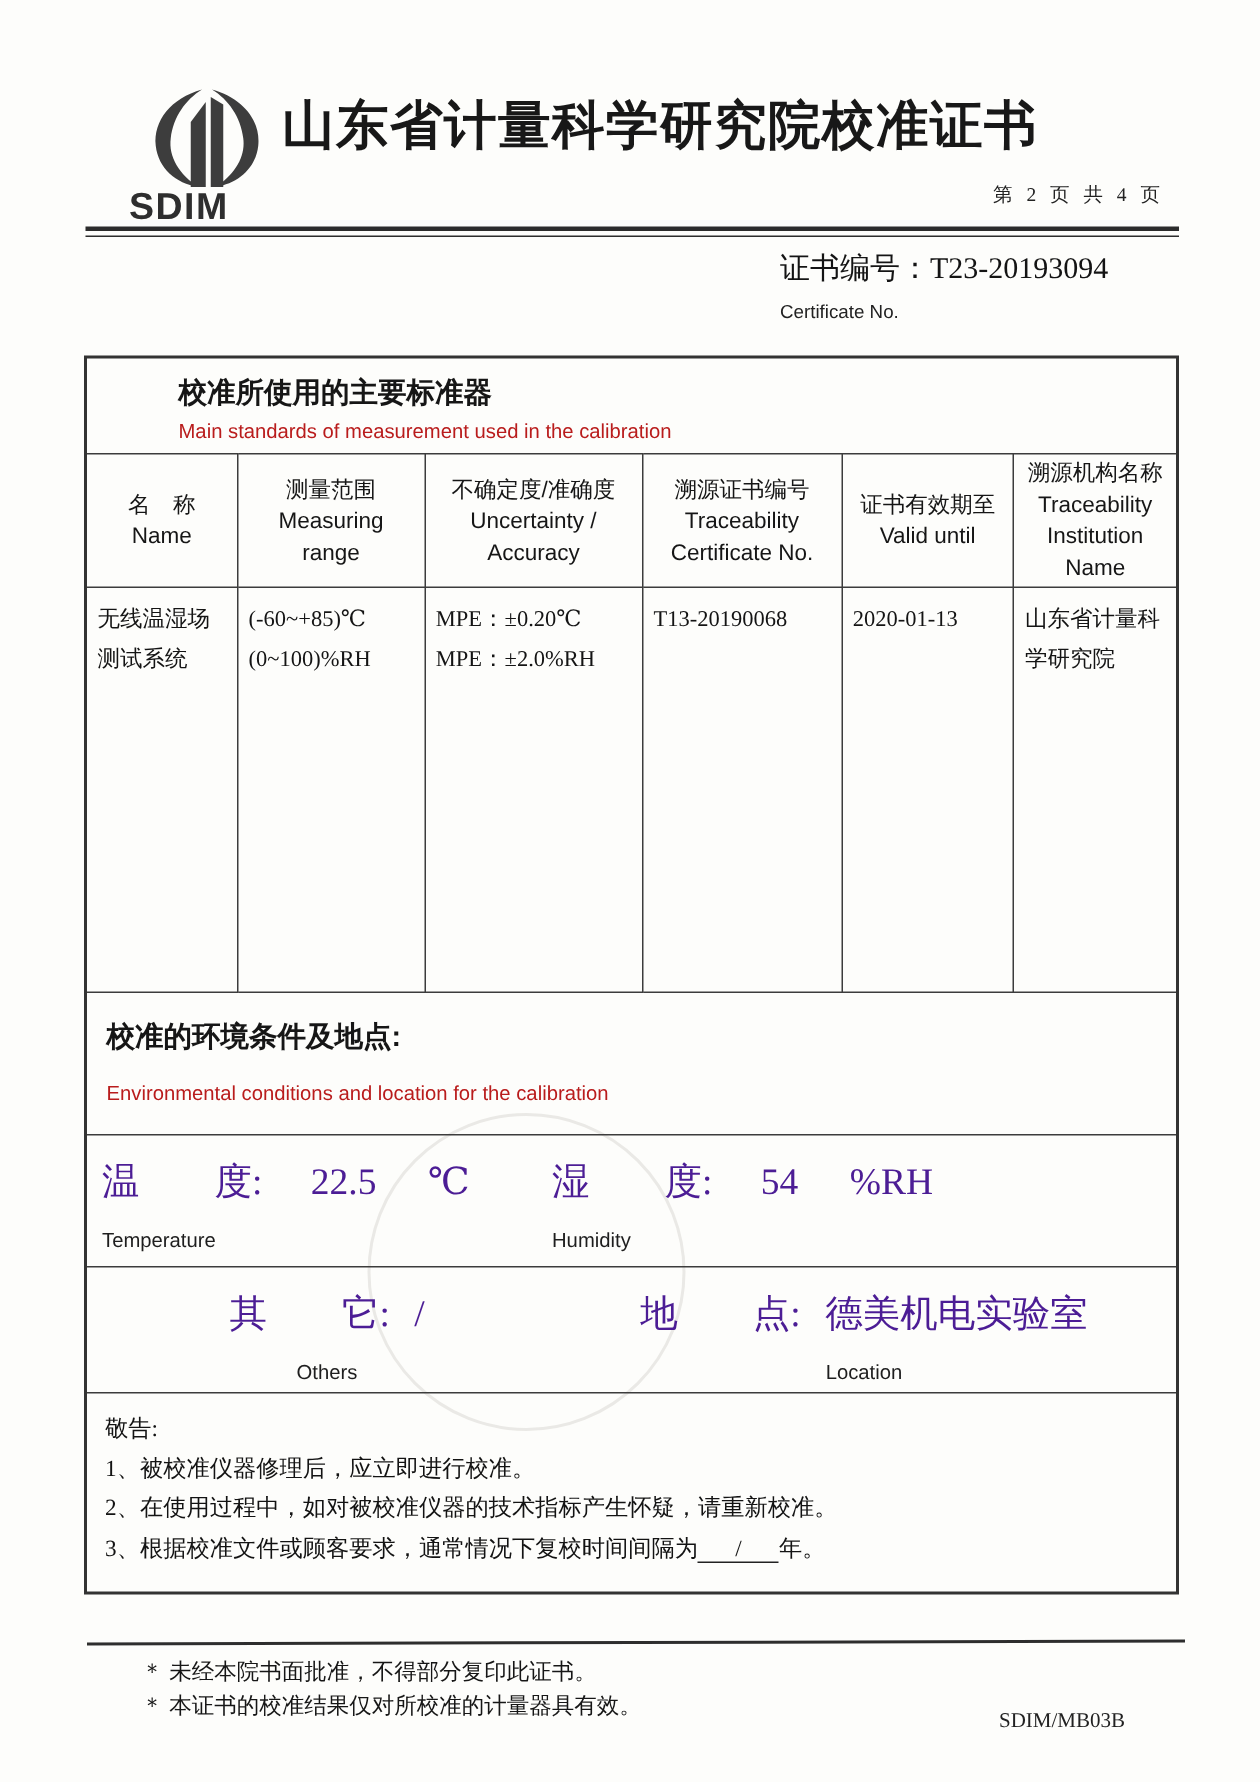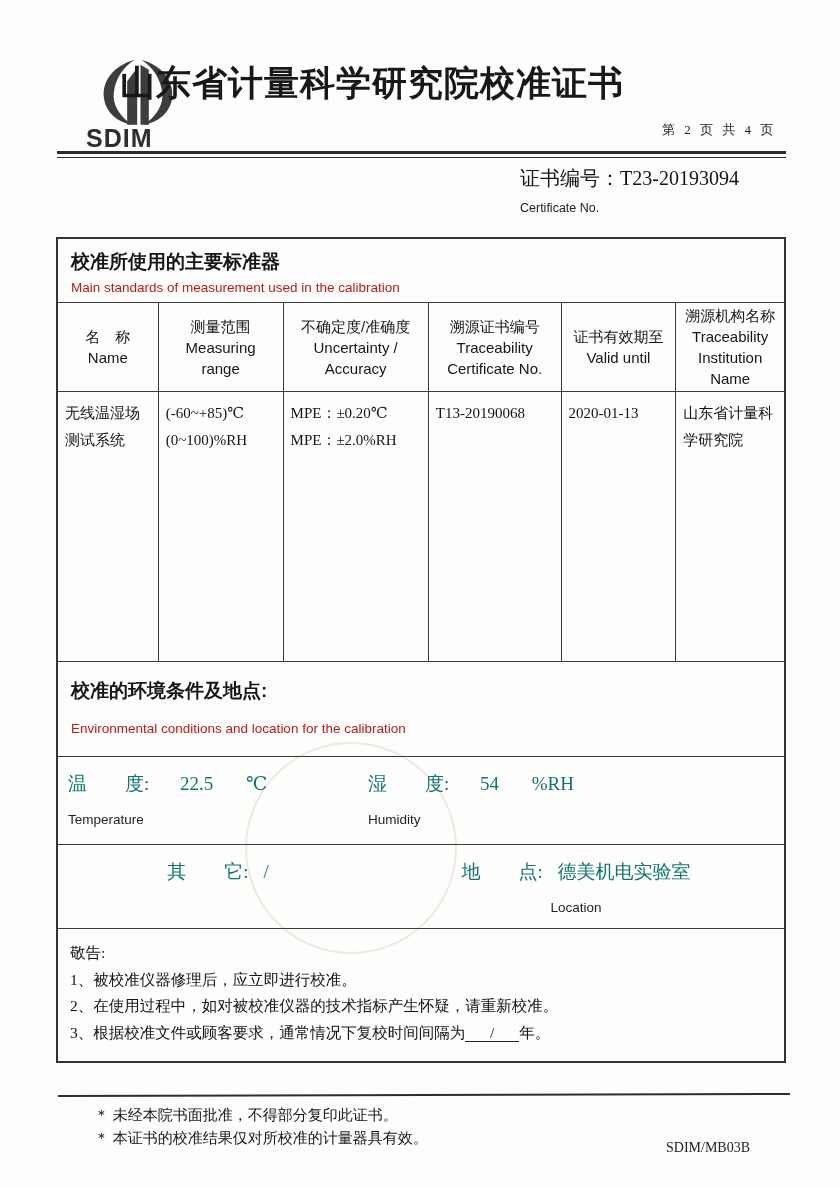--- a/index.html
+++ b/index.html
@@ -9,38 +9,38 @@
     background:#fdfdfb; color:#1c1c1c; overflow:hidden;
     font-family:"Liberation Serif","DejaVu Serif",serif;
   }
   .pre { white-space:pre-line; }
 
   
   .logo { position:absolute; left:86px; top:58px; width:104px; text-align:left; }
   .logo svg { display:block; margin:0 auto; }
   .logo-text { font-family:"Liberation Sans","DejaVu Sans",sans-serif;
     font-weight:700; font-size:25px; letter-spacing:1px; color:#2e2e2e; margin-top:-4px; }
-  .title-wrap { position:absolute; left:120px; top:60px; width:620px; }
+  .title-wrap { position:absolute; left:130px; top:60px; width:620px; text-align:center; }
   .title-zh { font-size:35px; font-weight:700; letter-spacing:1px; color:#181818; }
   .title-en { font-family:"Liberation Sans","DejaVu Sans",sans-serif;
     font-size:22px; font-weight:700; letter-spacing:.5px; margin-top:10px; color:#1d1d1d; }
   .page-info { position:absolute; left:662px; top:121px; font-size:13px; letter-spacing:3px; color:#222; }
   .rule-thick { position:absolute; left:57px; top:151px; width:729px; height:3px; background:#2c2c2c; }
   .rule-thin  { position:absolute; left:57px; top:157px; width:729px; height:1px; background:#2c2c2c; }
 
   
   .cert-no { position:absolute; left:520px; top:165px; }
   .cert-line { font-size:20px; color:#141414; }
   .cert-en { font-family:"Liberation Sans","DejaVu Sans",sans-serif;
     font-size:12.5px; color:#222; margin-top:9px; }
 
   
   .main-box { position:absolute; left:56px; top:237px; width:730px; height:826px;
     border:2px solid #333; display:flex; flex-direction:column; }
-  .sec-head { padding:10px 1px 0 13px; }
+  .sec-head { padding:10px 1px 0 13px;margin-left:48px; }
   .sec-title-zh { font-family:"Liberation Sans","DejaVu Sans",sans-serif;
     font-size:19px; font-weight:700; color:#161616; }
   .sec-title-en { font-family:"Liberation Sans","DejaVu Sans",sans-serif;
     font-size:13.5px; color:#b91c1c; margin-top:5px; }
   .sec1 { height:63px; }
 
   table { border-collapse:collapse; table-layout:fixed; width:100%; }
   th, td { border:1.6px solid #3c3c3c; }
   th:first-child, td:first-child { border-left:none; }
   th:last-child,  td:last-child  { border-right:none; }
@@ -52,21 +52,21 @@
   td { vertical-align:top; text-align:left; font-size:15px; line-height:1.8;
     padding:8px 7px; color:#141414; }
 
   .env-title { height:95px; border-bottom:1.6px solid #3c3c3c; padding:16px 13px 0 13px; }
   .env-title .sec-title-en { margin-top:17px; }
   .env-row { display:flex; border-bottom:1.6px solid #3c3c3c; padding:14px 0 0 10px; }
   .row-temp { height:88px; }
   .row-other { height:84px;text-align:center; }
   .env-item.left  { width:300px; }
   .env-item.right { flex:1; }
-  .env-line { font-size:19px; color:#0f766e; }
+  .env-line { font-size:25px; color:#4c1d95; }
   .env-value { margin-left:26px; }
   .env-unit  { margin-left:28px; }
   .env-value.tight { margin-left:10px; }
   .env-en { font-family:"Liberation Sans","DejaVu Sans",sans-serif;
     font-size:13.5px; color:#1e1e1e; margin-top:15px; }
 
   .notice { flex:1; padding:11px 14px 0 12px; font-size:15.5px; line-height:1.72; color:#131313; }
   .interval { display:inline-block; width:54px; text-align:center;
     border-bottom:1.5px solid #222; line-height:1.1; }
 
@@ -201,20 +201,21 @@
         <div class="env-en">Humidity</div>
       </div>
     </div>
 
     <div class="env-row row-other">
       <div class="env-item left">
         <div class="env-line">
           <span>其　　它:</span>
           <span class="env-value tight">/</span>
         </div>
+        <div class="env-en">Others</div>
       </div>
       <div class="env-item right">
         <div class="env-line">
           <span>地　　点:</span>
           <span class="env-value tight">德美机电实验室</span>
         </div>
         <div class="env-en">Location</div>
       </div>
     </div>
 

